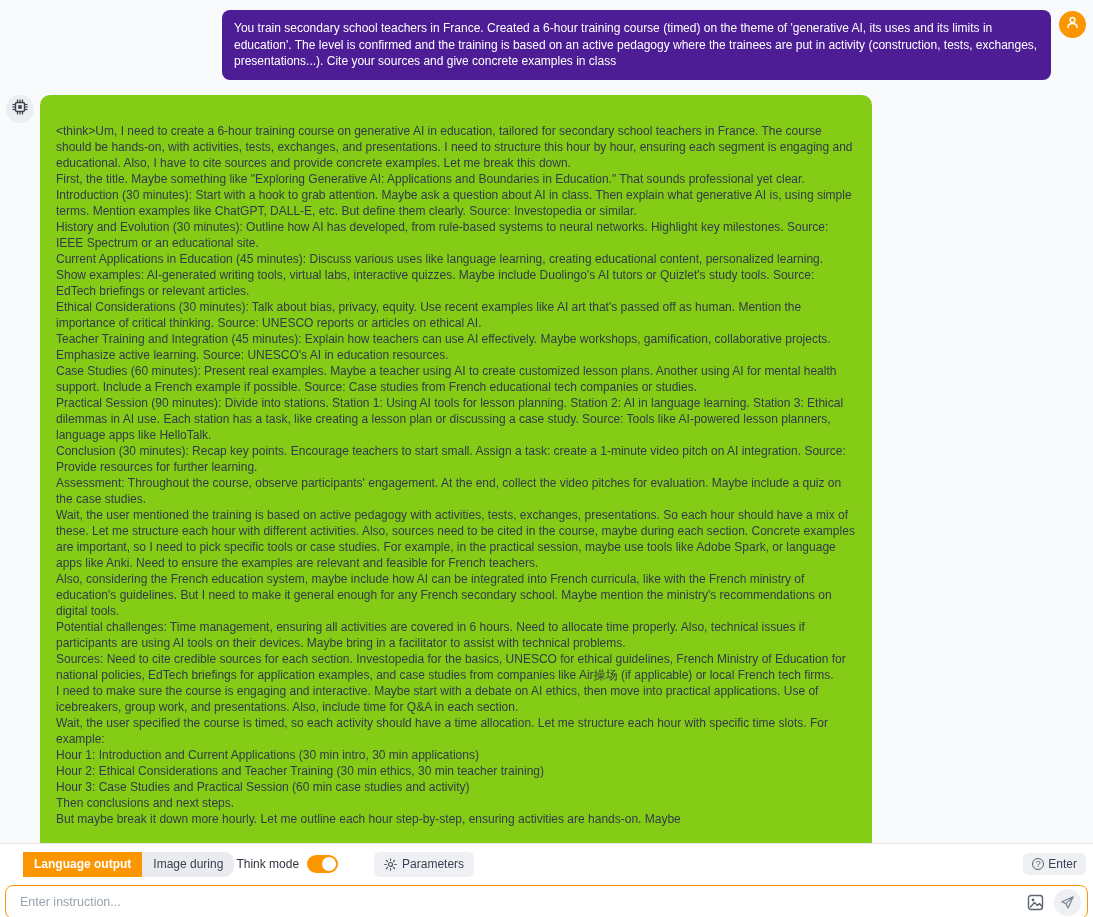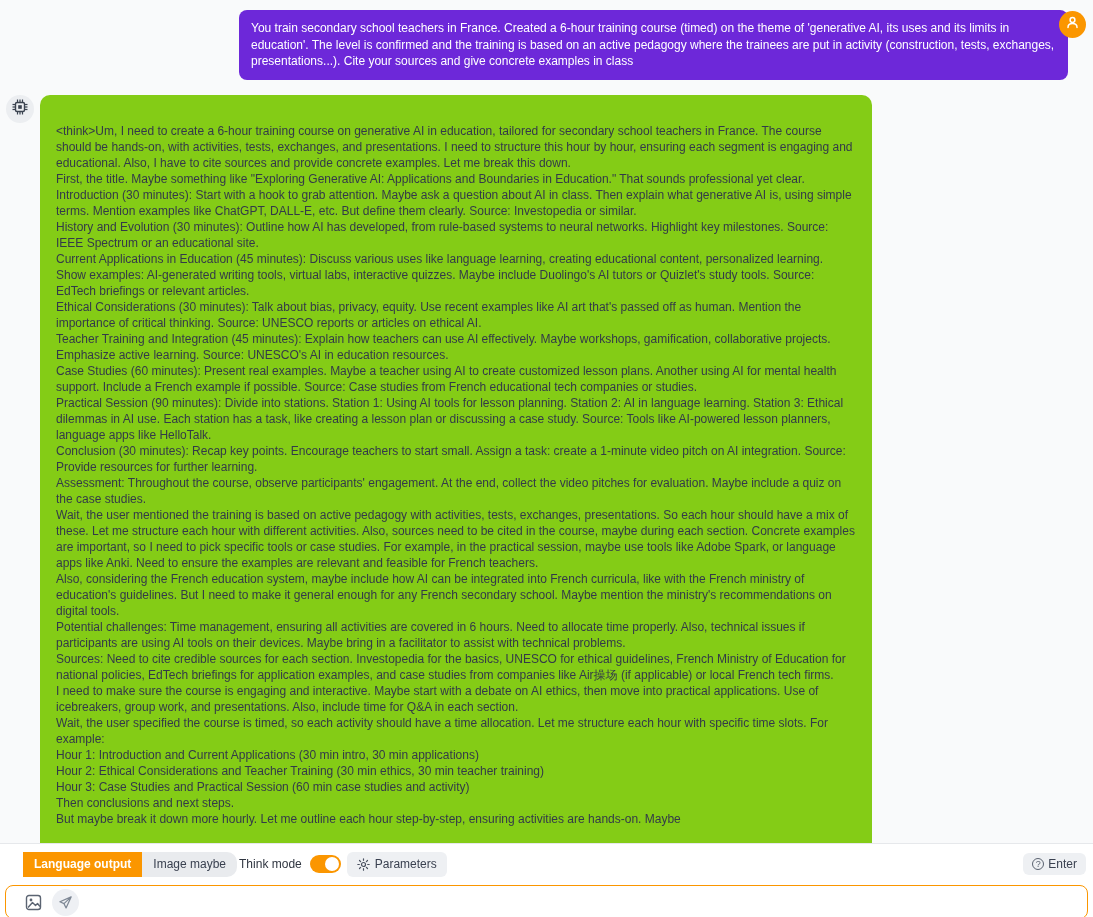--- a/index.html
+++ b/index.html
@@ -7,24 +7,23 @@
   body {
     font-family: "Liberation Sans", "DejaVu Sans", sans-serif;
     background:#f9fafb;
     position:relative;
     overflow:hidden;
     color:#333a49;
   }
   
   .user-banner {
     position:absolute; left:222px; top:10px; width:829px;
-    background:#6d28d9; border-radius:8px;
+    background:#4c1d95; border-radius:8px;
     color:#ffffff; font-size:12px; line-height:16.5px;
     padding:10px 12px;
-    margin-left:17px;
   }
   .user-avatar {
     position:absolute; right:7px; top:11px; width:27px; height:27px;
     border-radius:50%; background:#fb9600;
     display:flex; align-items:center; justify-content:center;
   }
   .ai-avatar {
     position:absolute; left:6px; top:95px; width:28px; height:28px;
     border-radius:50%; background:#eceef1;
     display:flex; align-items:center; justify-content:center;
@@ -55,21 +54,21 @@
   .think-label { margin-left:2px; font-size:12px; color:#2f3540; }
   .toggle {
     margin-left:8px; width:31px; height:18px; border-radius:9px;
     background:#fb9600; position:relative; cursor:pointer;
   }
   .toggle .knob {
     position:absolute; top:2px; right:2px; width:14px; height:14px;
     border-radius:50%; background:#ffffff;
   }
   .pill {
-    margin-left:6px; height:25px; display:flex; align-items:center; gap:5px;
+    margin-left:36px; height:25px; display:flex; align-items:center; gap:5px;
     background:#eef0f3; border-radius:6px; padding:8px 10px;
     font-size:12px; color:#3a4150; cursor:pointer;
   }
   .tips-pill {
     margin-left:auto; height:22px; display:flex; align-items:center; gap:4px;
     background:#eef0f3; border-radius:6px; padding:0 9px;
     font-size:12px; color:#3a4150; cursor:pointer;
   }
   .q-icon {
     width:12px; height:12px; border:1px solid #5a6270; border-radius:50%;
@@ -155,21 +154,21 @@
 Hour 2: Ethical Considerations and Teacher Training (30 min ethics, 30 min teacher training)
 Hour 3: Case Studies and Practical Session (60 min case studies and activity)
 Then conclusions and next steps.
 But maybe break it down more hourly. Let me outline each hour step-by-step, ensuring activities are hands-on. Maybe</div>
 </div>
 
 <div class="bottom-bar">
   <div class="toolbar">
     <div class="segmented">
       <div class="seg active">Language output</div>
-      <div class="seg inactive">Image maybe</div>
+      <div class="seg inactive">Image during</div>
     </div>
     <span class="think-label">Think mode</span>
     <div class="toggle">
       <div class="knob"></div>
     </div>
     <div class="pill">
       <span style="display:flex;">
         <svg width="13" height="13" viewBox="0 0 13 13">
           <circle cx="6.5" cy="6.5" r="2" fill="none" stroke="#4a5160" stroke-width="1.2"></circle>
           <path d="M6.5 0.8 V2.3 M6.5 10.7 V12.2 M0.8 6.5 H2.3 M10.7 6.5 H12.2 M2.5 2.5 L3.6 3.6 M9.4 9.4 L10.5 10.5 M10.5 2.5 L9.4 3.6 M3.6 9.4 L2.5 10.5" stroke="#4a5160" stroke-width="1.2" stroke-linecap="round"></path>
@@ -177,20 +176,21 @@
       </span>
       <span>Parameters</span>
     </div>
     <div class="tips-pill">
       <span class="q-icon">?</span>
       <span>Enter</span>
     </div>
   </div>
 
   <div class="composer">
+    <input type="text" placeholder="Enter instruction..." style="">
     <div class="icon-btn">
       <span style="display:flex;">
         <svg width="17" height="17" viewBox="0 0 17 17">
           <rect x="1.5" y="1.5" width="14" height="14" rx="2.5" fill="none" stroke="#5b6472" stroke-width="1.4"></rect>
           <circle cx="6" cy="6" r="1.4" fill="#5b6472"></circle>
           <path d="M3 13.5 L7.5 8.5 L10.5 11.5 L12.5 9.5 L15 12.5" fill="none" stroke="#5b6472" stroke-width="1.4" stroke-linejoin="round"></path>
         </svg>
       </span>
     </div>
     <div class="send-btn">

